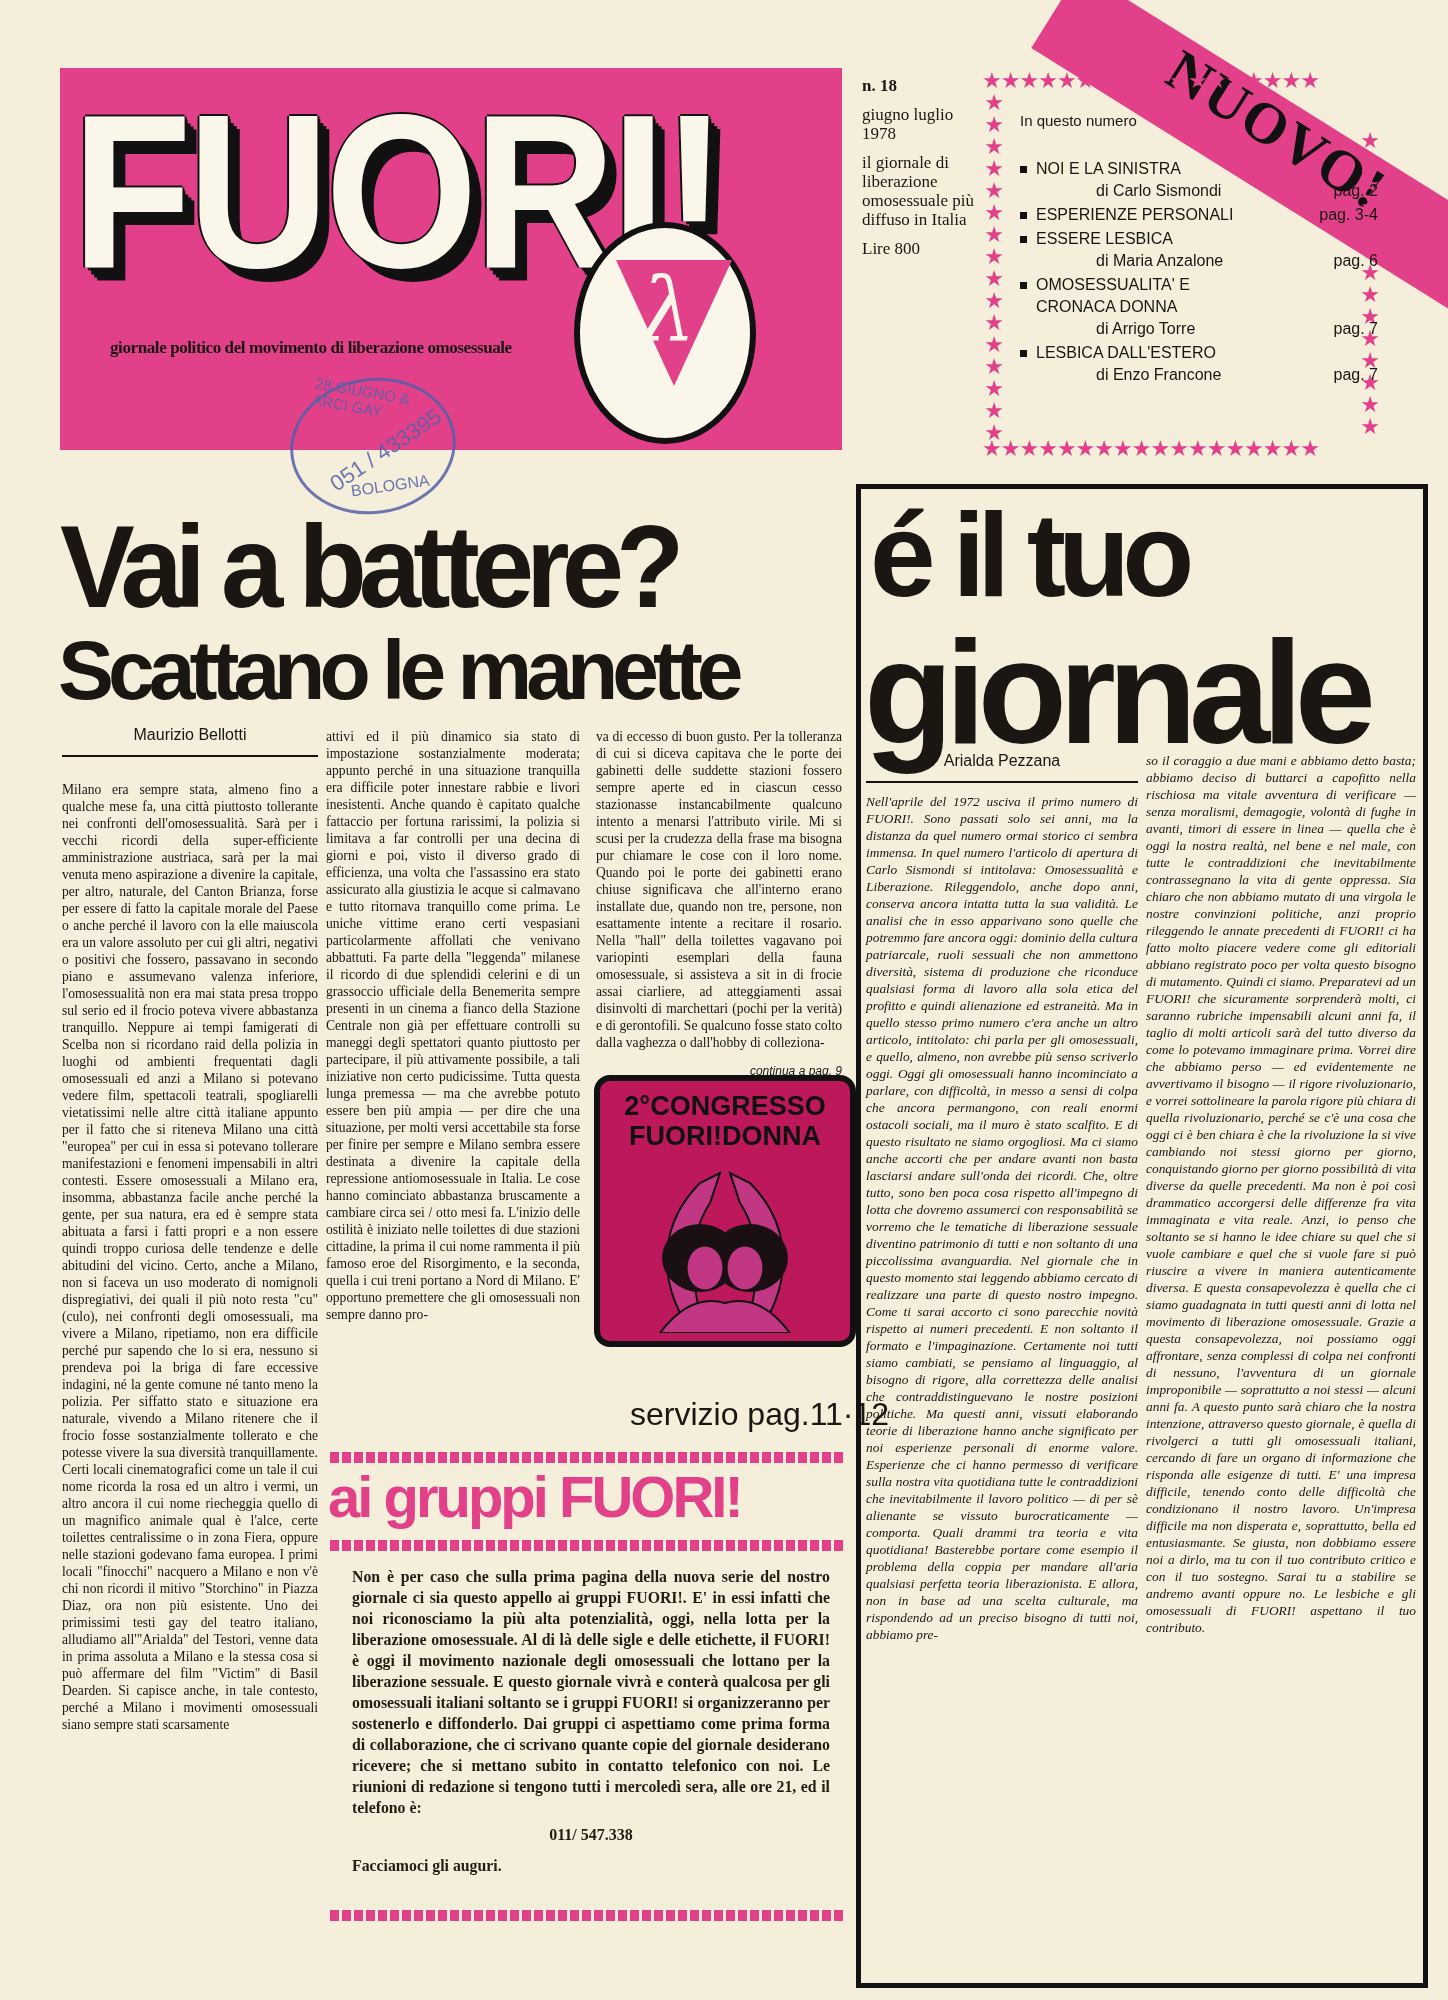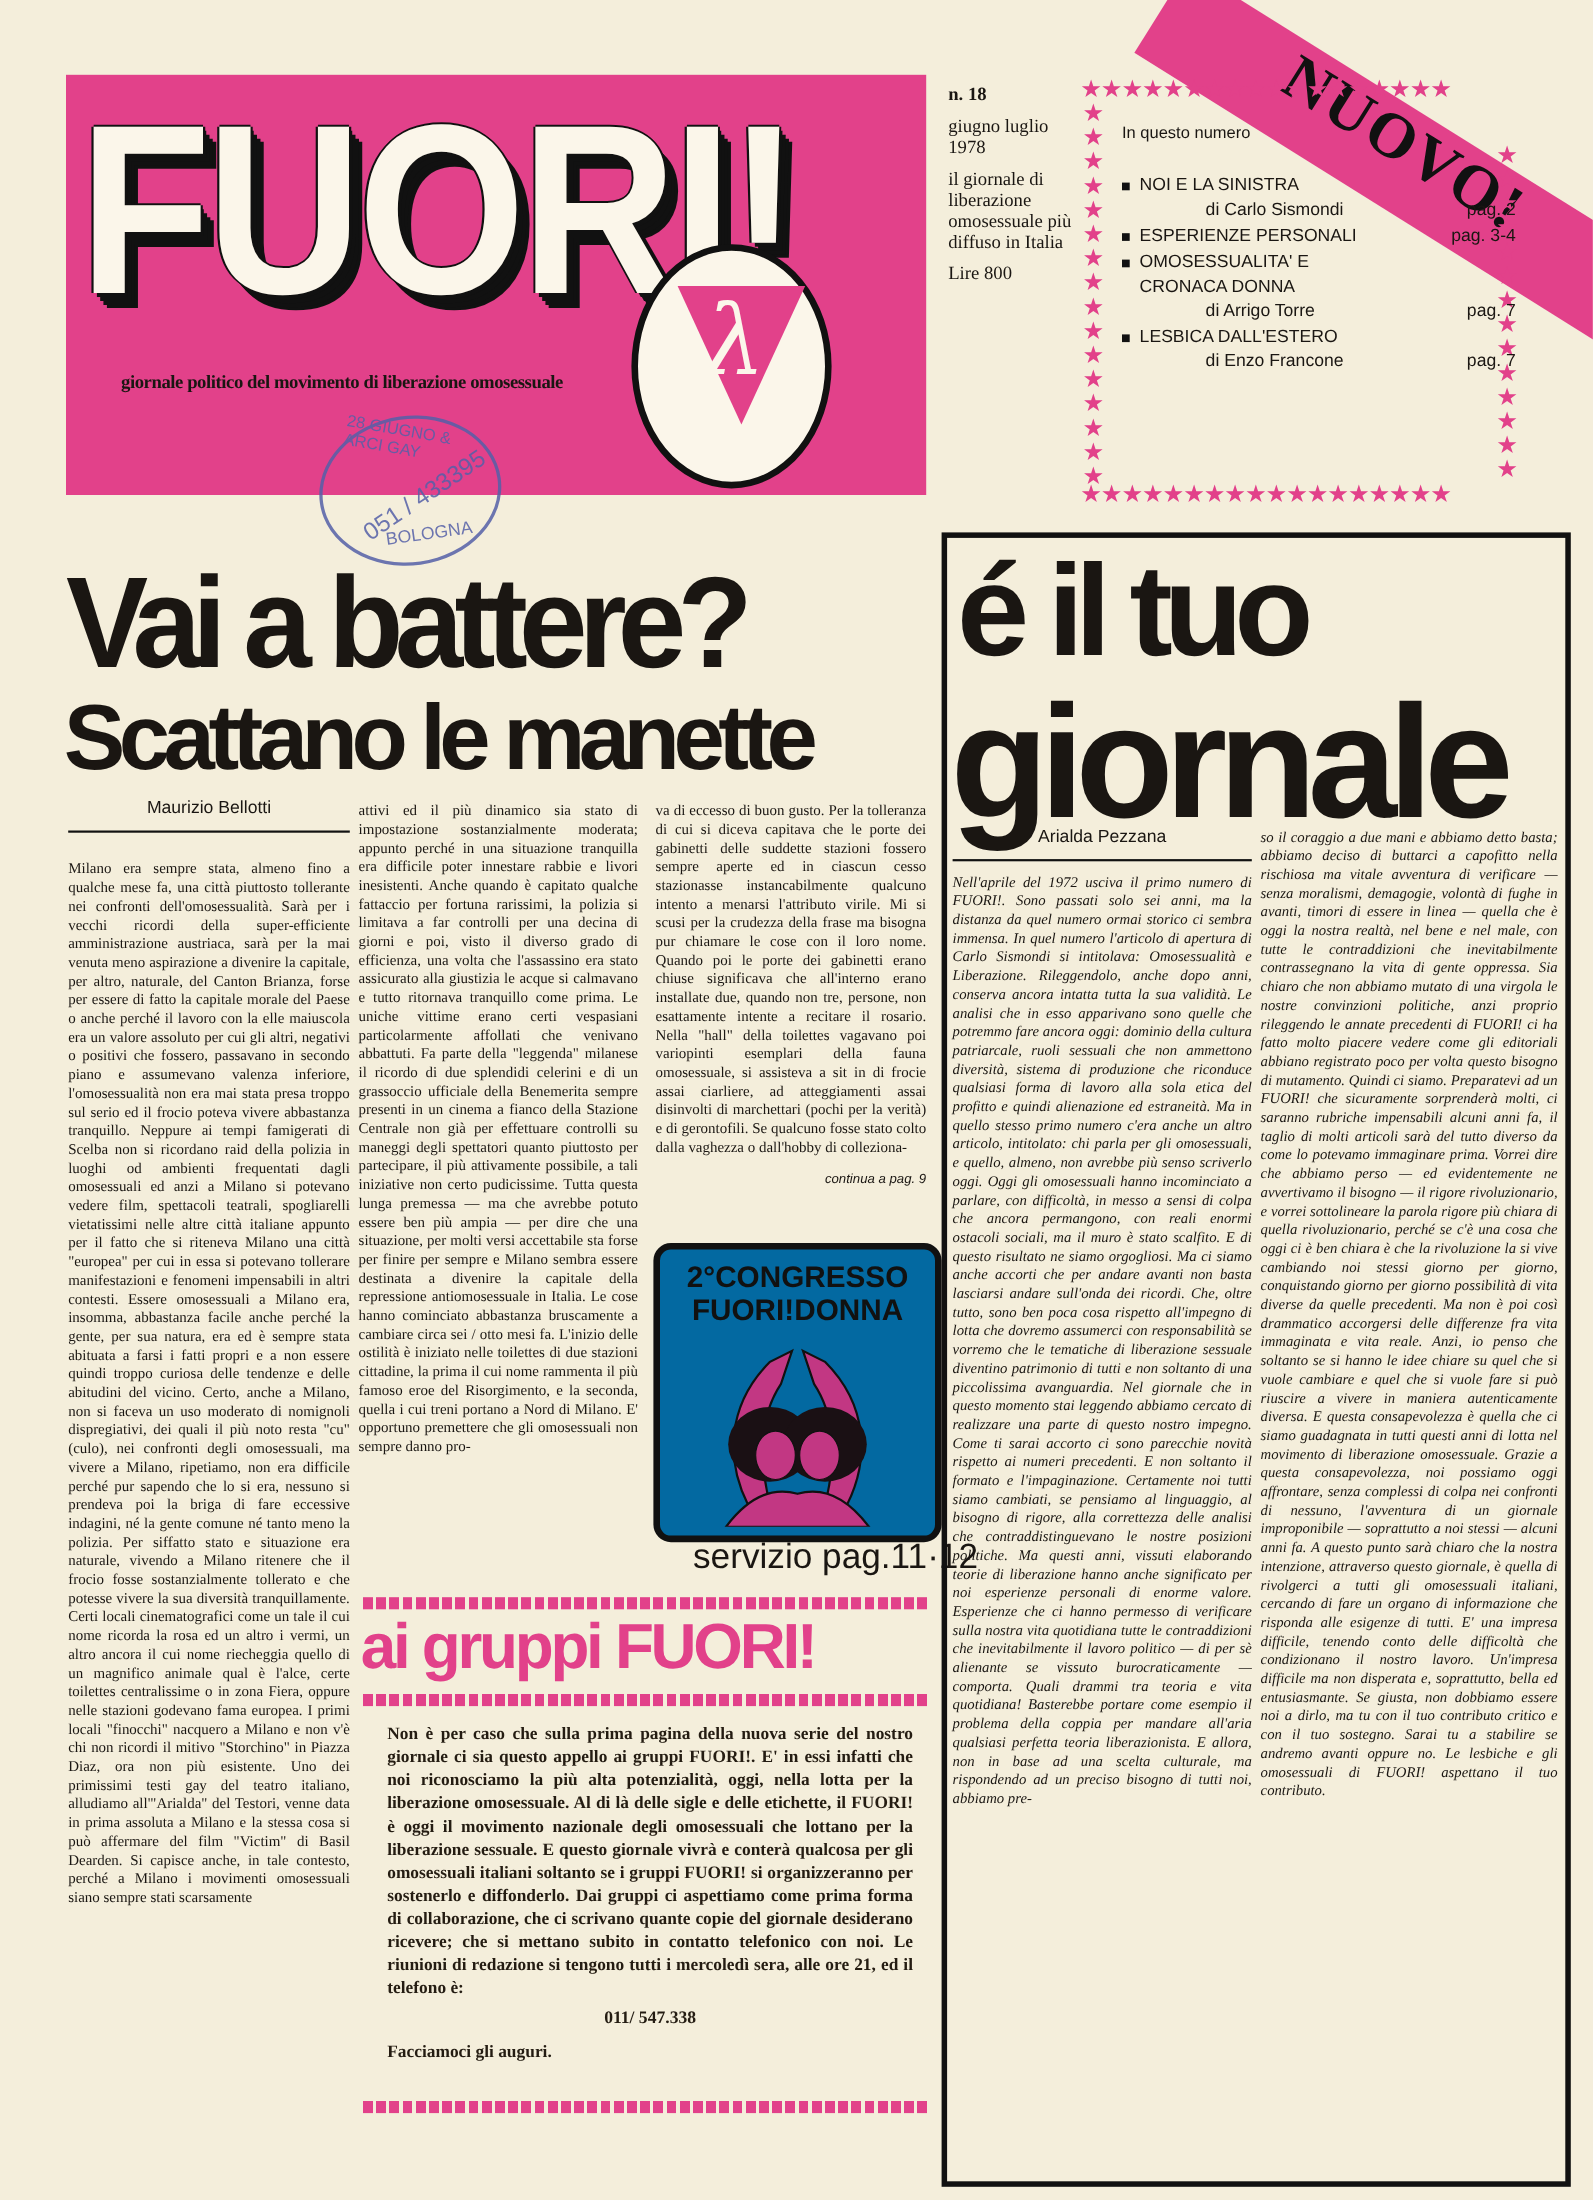--- a/index.html
+++ b/index.html
@@ -39,21 +39,21 @@
   .editorial-box{left:856px;top:484px;width:572px;height:1504px;border:5px solid #111;box-sizing:border-box;}
   .h3{left:870px;top:496px;font-family:"Liberation Sans",sans-serif;font-weight:700;font-size:118px;letter-spacing:-8px;line-height:1;}
   .h4{left:864px;top:620px;font-family:"Liberation Sans",sans-serif;font-weight:900;font-size:146px;letter-spacing:-8px;line-height:1;}
   .byline{font-family:"Liberation Sans",sans-serif;font-size:16px;text-align:center;border-bottom:2px solid #111;padding-bottom:12px;}
   .col{position:absolute;font-size:13.6px;line-height:17px;text-align:justify;}
   .col p{margin:0;}
   .ital{font-style:italic;}
   .bold{font-weight:bold;}
   .cont{font-family:"Liberation Sans",sans-serif;font-style:italic;font-size:12px;text-align:right;margin-top:12px;}
   
-  .cong{left:594px;top:1130px;width:250px;height:260px;background:#0369a1;border:6px solid #111;border-radius:16px;}
+  .cong{left:594px;top:1075px;width:250px;height:260px;background:#be185d;border:6px solid #111;border-radius:16px;}
   .cong-title{position:absolute;left:0;top:10px;width:100%;text-align:center;font-family:"Liberation Sans",sans-serif;font-weight:900;font-size:27px;line-height:30px;color:#111;}
   .cong-art{position:absolute;left:20px;top:82px;width:210px;height:170px;}
   .servizio{left:630px;top:1396px;font-family:"Liberation Sans",sans-serif;font-size:32px;}
   .dashline{position:absolute;height:11px;background:repeating-linear-gradient(90deg,#e2418a 0 9px,transparent 9px 12px);}
   .gruppi{left:328px;top:1468px;font-family:"Liberation Sans",sans-serif;font-weight:900;font-size:58px;letter-spacing:-3px;color:#e2418a;line-height:1;}
   .appeal{left:352px;top:1566px;width:478px;font-size:15.8px;line-height:21px;font-weight:bold;color:#241c12;text-align:justify;}
   .appeal .phone{text-align:center;margin:6px 0 10px;font-size:16px;}
   .appeal p{margin:0;}
 </style>
 </head>
@@ -91,20 +91,25 @@
 <div class="abs toc-title">In questo numero</div>
 <div class="abs toc">
   <div class="it">
     <div class="t">NOI E LA SINISTRA</div>
     <div class="by">di Carlo Sismondi</div>
     <span class="pg">pag. 2</span>
   </div>
   <div class="it">
     <div class="t">ESPERIENZE PERSONALI</div>
     <span class="pg">pag. 3-4</span>
+  </div>
+  <div class="it">
+    <div class="t">ESSERE LESBICA</div>
+    <div class="by">di Maria Anzalone</div>
+    <span class="pg">pag. 6</span>
   </div>
   <div class="it">
     <div class="t" style="width:200px;">OMOSESSUALITA' E CRONACA DONNA</div>
     <div class="by">di Arrigo Torre</div>
     <span class="pg">pag. 7</span>
   </div>
   <div class="it">
     <div class="t">LESBICA DALL'ESTERO</div>
     <div class="by">di Enzo Francone</div>
     <span class="pg">pag. 7</span>

